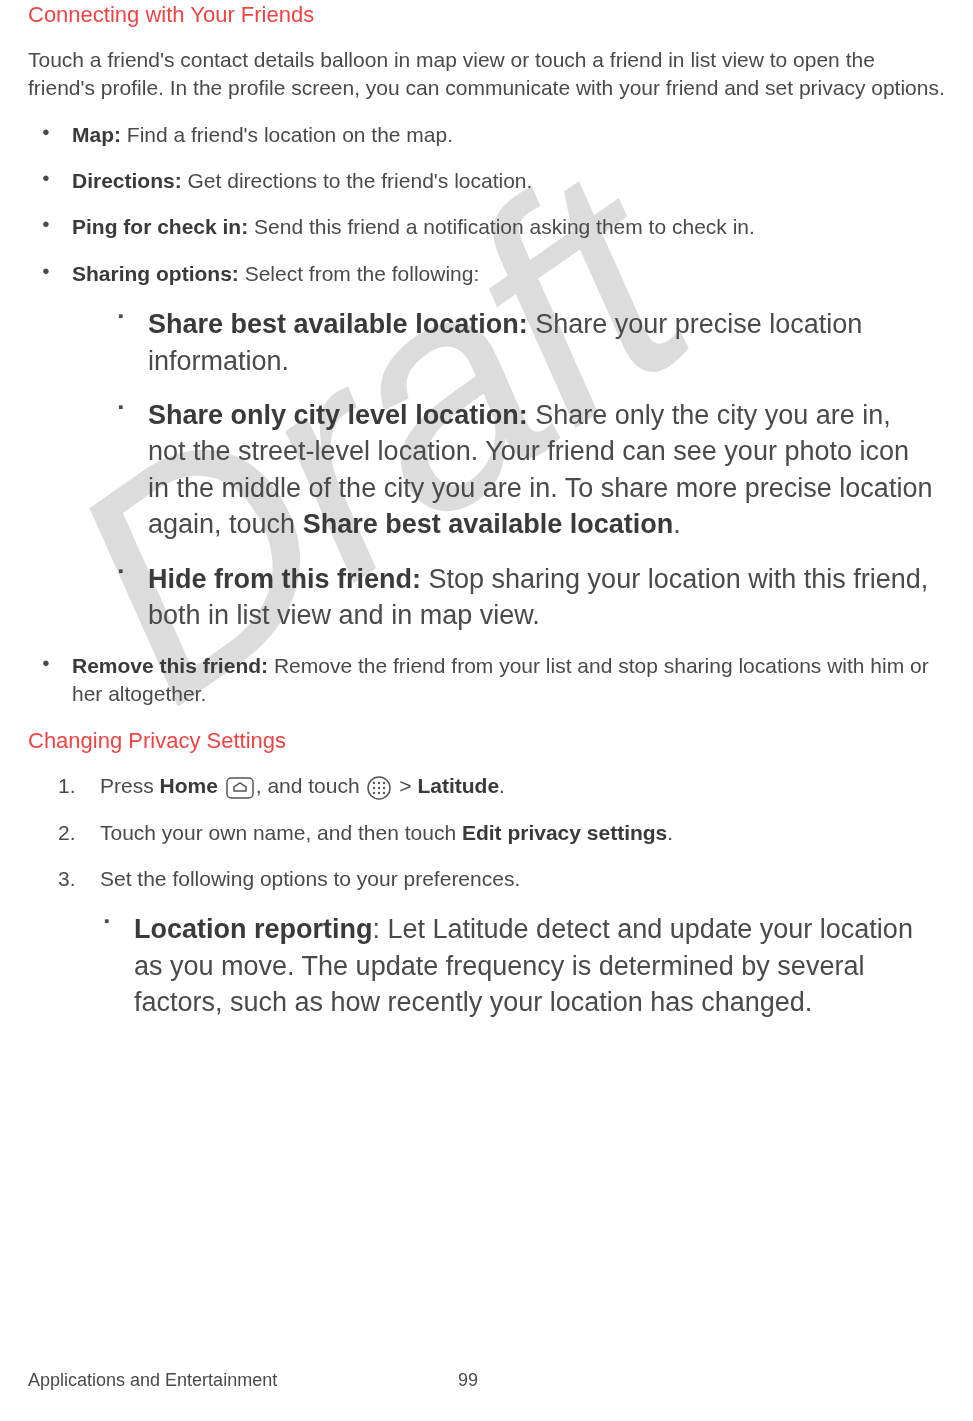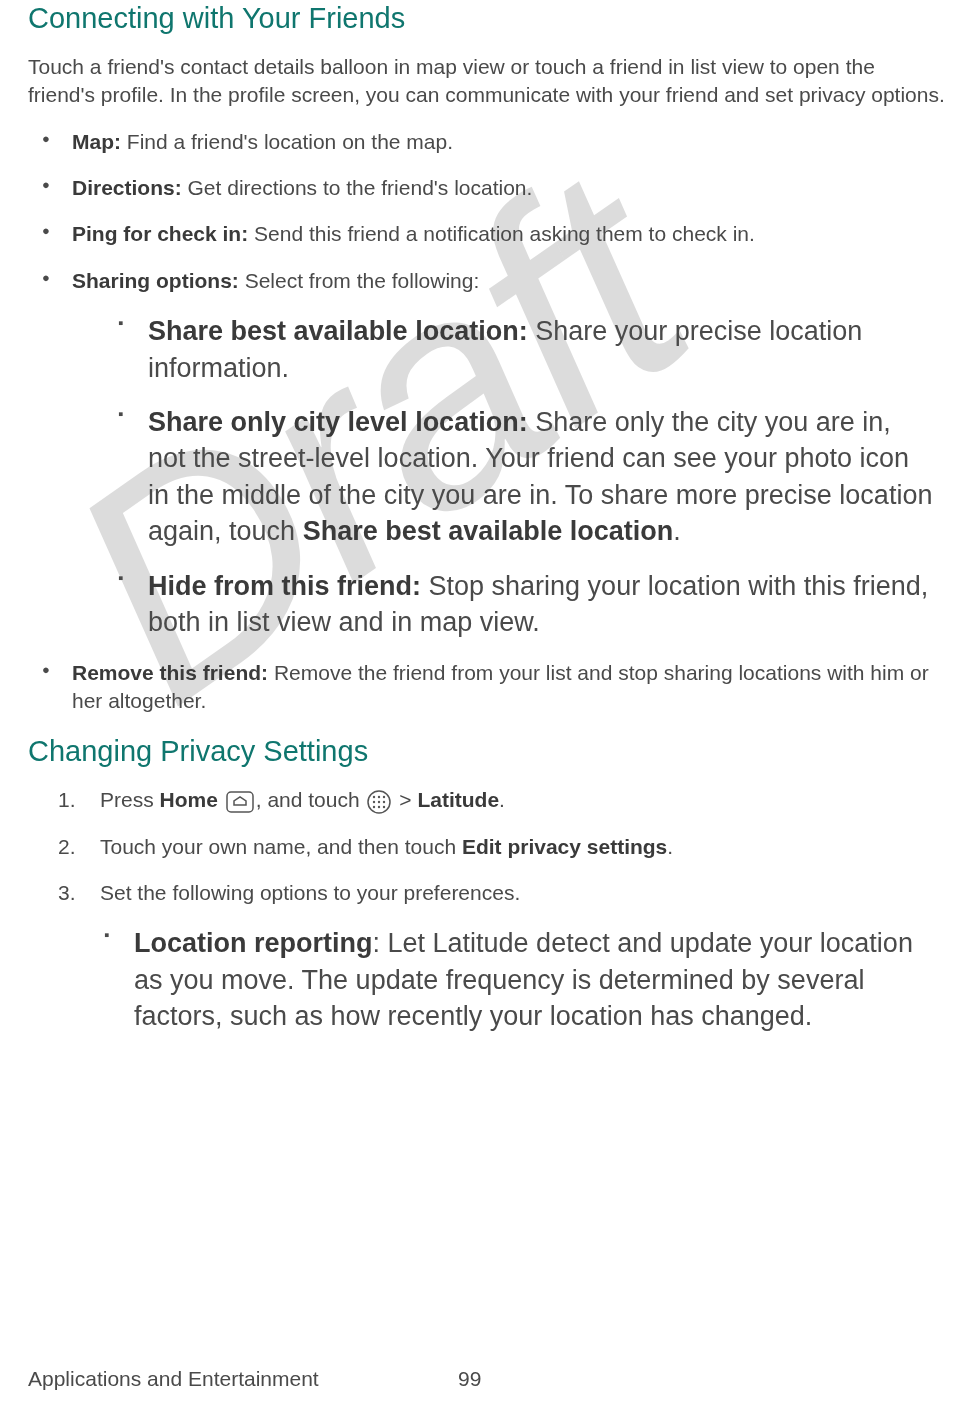--- a/index.html
+++ b/index.html
@@ -32,23 +32,23 @@
     font-style: italic;
     letter-spacing: -5px;
     z-index: 0;
     font-family: Arial, sans-serif;
   }
   .content {
     position: relative;
     z-index: 1;
   }
   h2 {
-    color: #0f766e;
+    color: #ef4444;
     font-weight: 400;
-    font-size: 29px;
+    font-size: 22px;
     margin: 0 0 18px 0;
     padding-top: 2px;
   }
   p {
     font-size: 21px;
     line-height: 1.35;
     margin: 0 0 18px 0;
     color: #4a4a4a;
   }
   ul.bullets {
@@ -117,21 +117,21 @@
   }
   .bold {
     font-weight: bold;
     color: #3a3a3a;
   }
   .footer {
     position: absolute;
     bottom: 30px;
     left: 28px;
     right: 40px;
-    font-size: 21px;
+    font-size: 18px;
     color: #4a4a4a;
   }
   .footer-section {
     display: inline-block;
   }
   .footer-page {
     position: absolute;
     left: 430px;
   }
   .icon {

